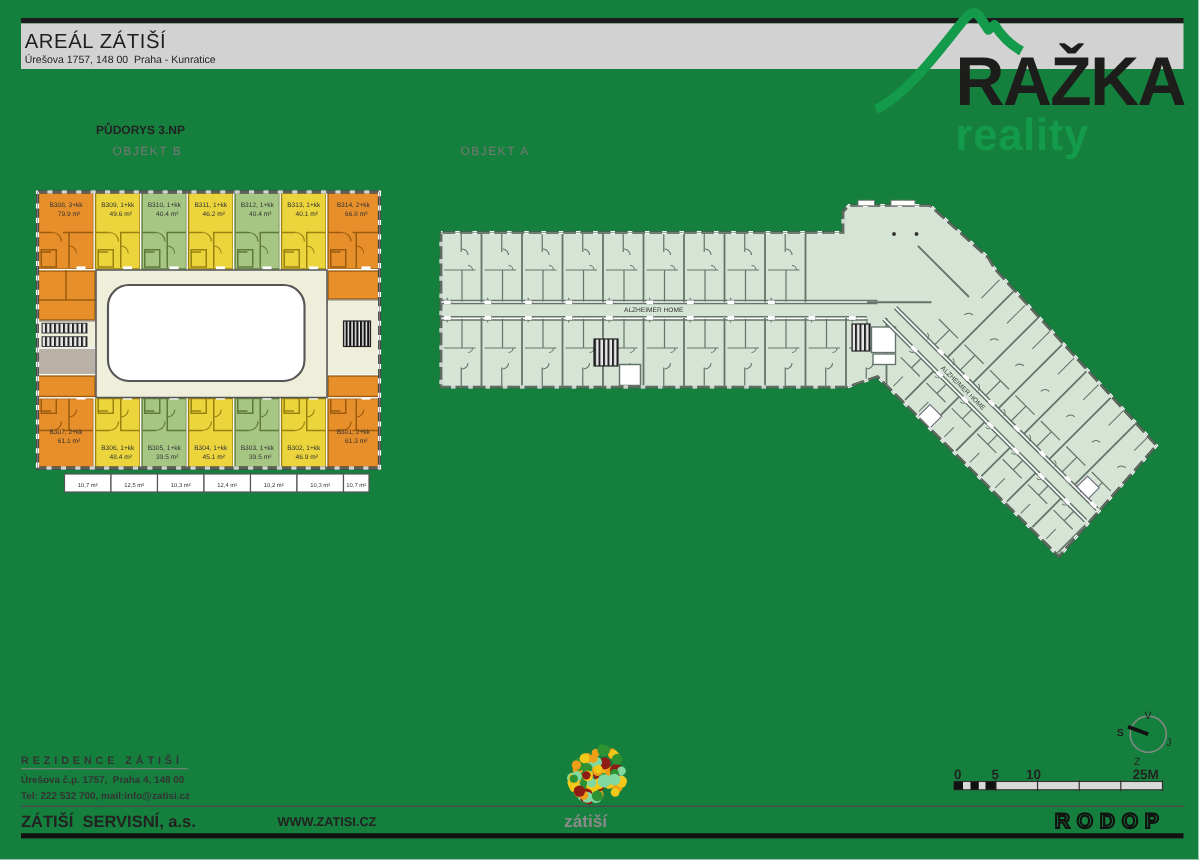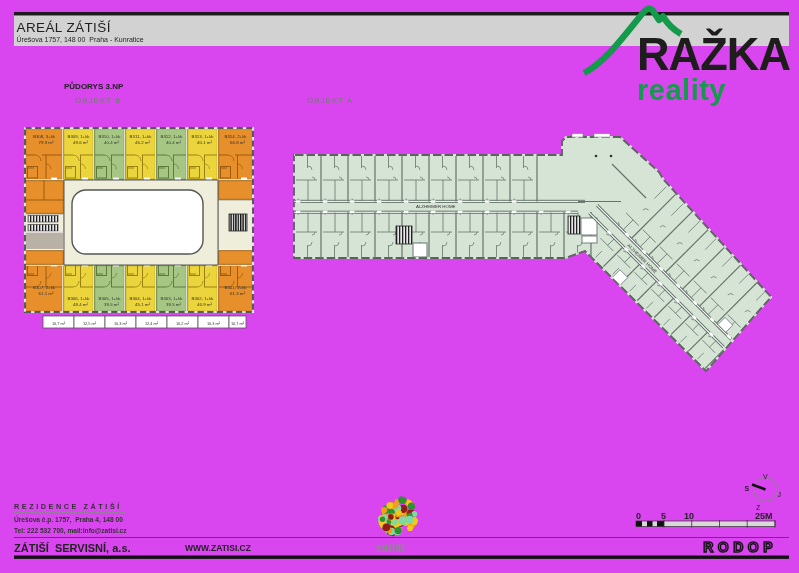--- a/index.html
+++ b/index.html
@@ -1,15 +1,15 @@
 <!DOCTYPE html>
 <html><head><meta charset="utf-8">
 <style>
 html,body{margin:0;padding:0;background:#ffffff;}
-#page{position:relative;width:799px;height:573px;background:#d946ef;overflow:hidden;text-align:center;}
+#page{position:relative;width:799px;height:573px;background:#15803d;overflow:hidden;text-align:center;}
 svg text{font-family:"Liberation Sans", sans-serif;}
 </style></head>
 <body>
 <div id="page">
 <svg width="799" height="573" viewBox="0 0 799 573">
 <defs>
 <pattern id="stairv" width="3" height="8" patternUnits="userSpaceOnUse">
           <rect width="3" height="8" fill="#e8e8e8"></rect>
           <rect width="1.3" height="8" fill="#222"></rect>
         </pattern>

